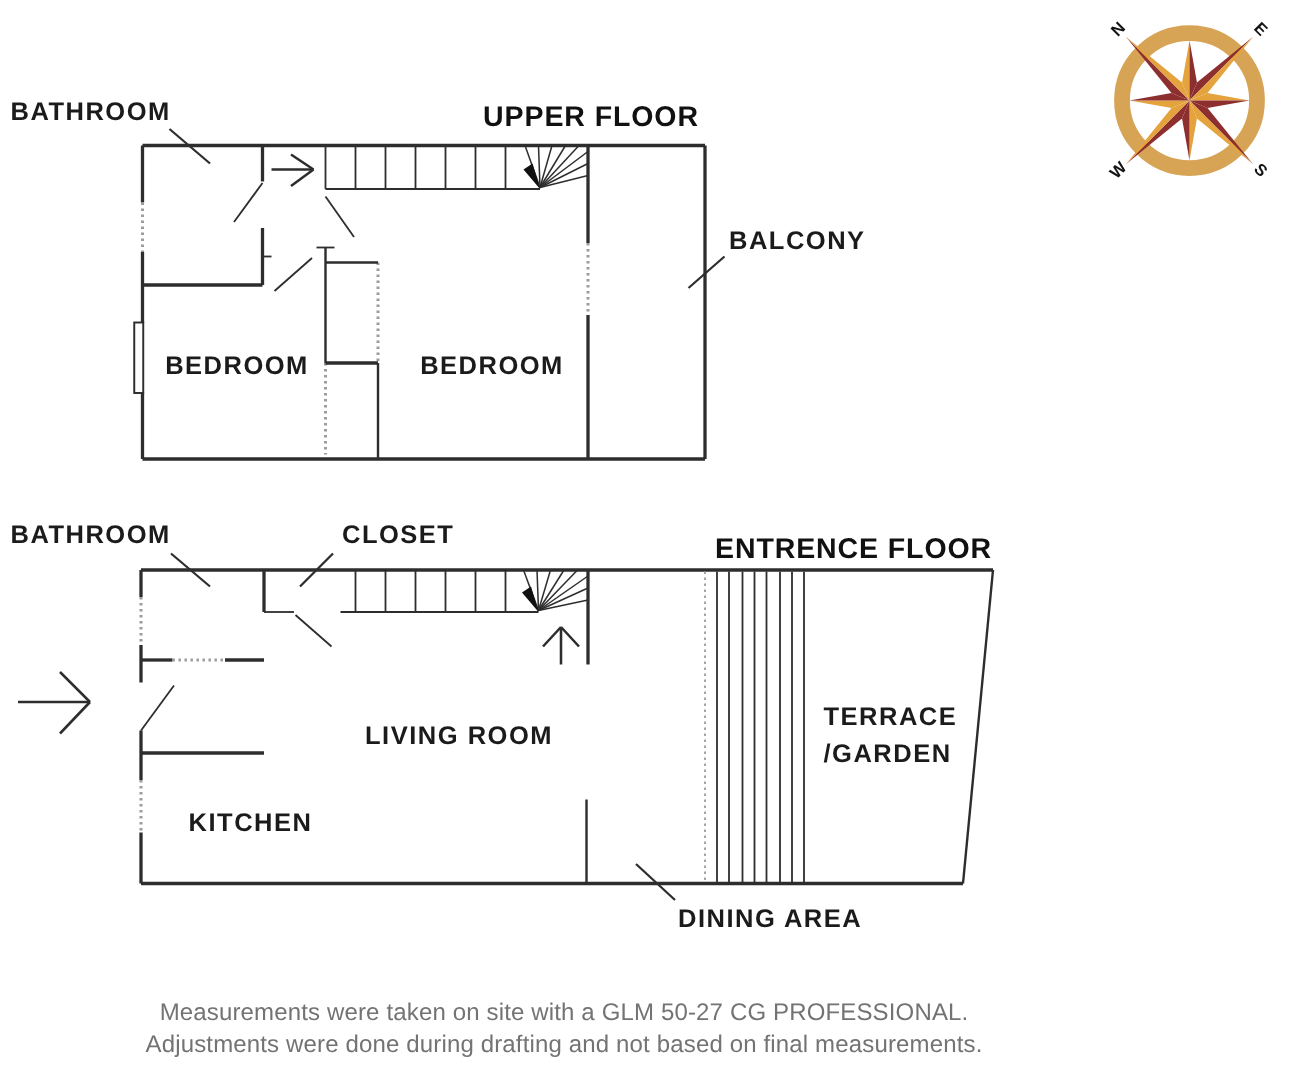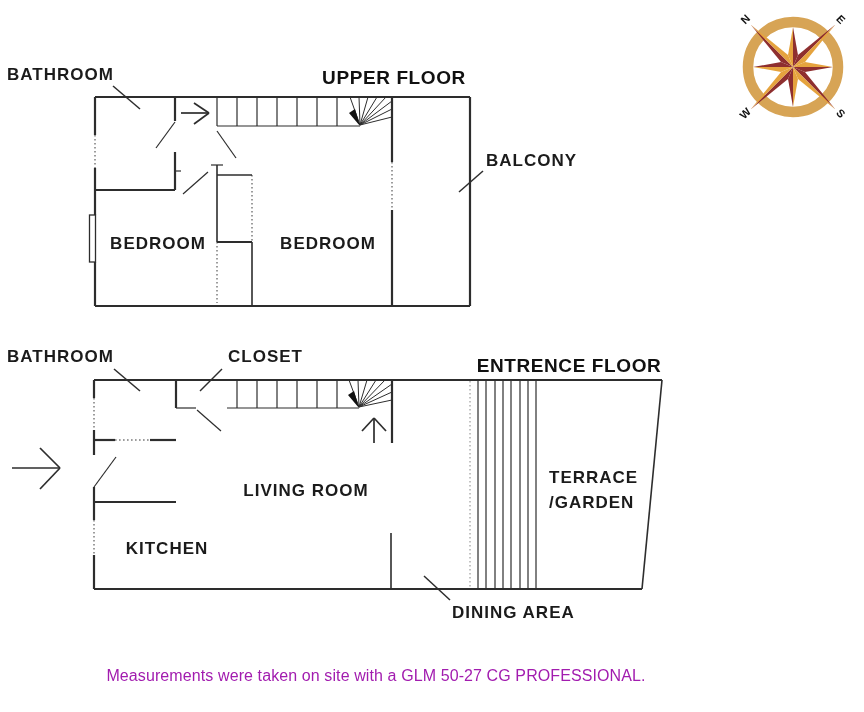--- a/index.html
+++ b/index.html
@@ -13,21 +13,21 @@
   .dot  {stroke:#9c9c9c;stroke-width:2;stroke-dasharray:1.6 2.4;fill:none;}
   .dotthin{stroke:#9c9c9c;stroke-width:1.2;stroke-dasharray:1.6 2.4;fill:none;}
   .ptr  {stroke:#2d2d2d;stroke-width:1.5;fill:none;}
   .arrow{stroke:#2d2d2d;stroke-width:1.7;fill:none;}
   .winbox{stroke:#2d2d2d;stroke-width:1.3;fill:#ffffff;}
   
   .lbl{font-size:17px;font-weight:600;letter-spacing:1px;fill:#1b1b1b;}
   .title{font-size:19px;font-weight:800;letter-spacing:0.6px;fill:#111111;}
   .compass-letter{font-size:11px;font-weight:700;fill:#141414;}
   .footer{position:absolute;left:0;top:665px;width:752px;text-align:center;
-          font-size:16px;font-weight:500;color:#a21caf;line-height:21px;letter-spacing:0.1px;}
+          font-size:16px;font-weight:500;color:#737373;line-height:21px;letter-spacing:0.1px;}
 </style>
 </head>
 <body>
 
 <div class="page">
 
 <svg width="864" height="712" viewBox="0 0 864 712">
 
   <g>
 
@@ -220,15 +220,16 @@
     </g>
     <text class="compass-letter" x="748" y="22" text-anchor="middle" transform="rotate(-45 748 22)">N</text>
     <text class="compass-letter" x="838" y="22" text-anchor="middle" transform="rotate(45 838 22)">E</text>
     <text class="compass-letter" x="838" y="116" text-anchor="middle" transform="rotate(45 838 116)">S</text>
     <text class="compass-letter" x="748" y="116" text-anchor="middle" transform="rotate(-45 748 116)">W</text>
   </g>
 </svg>
 
   <div class="footer">
     <div>Measurements were taken on site with a GLM 50-27 CG PROFESSIONAL.</div>
+    <div>Adjustments were done during drafting and not based on final measurements.</div>
   </div>
 
 </div>
 
 </body></html>

